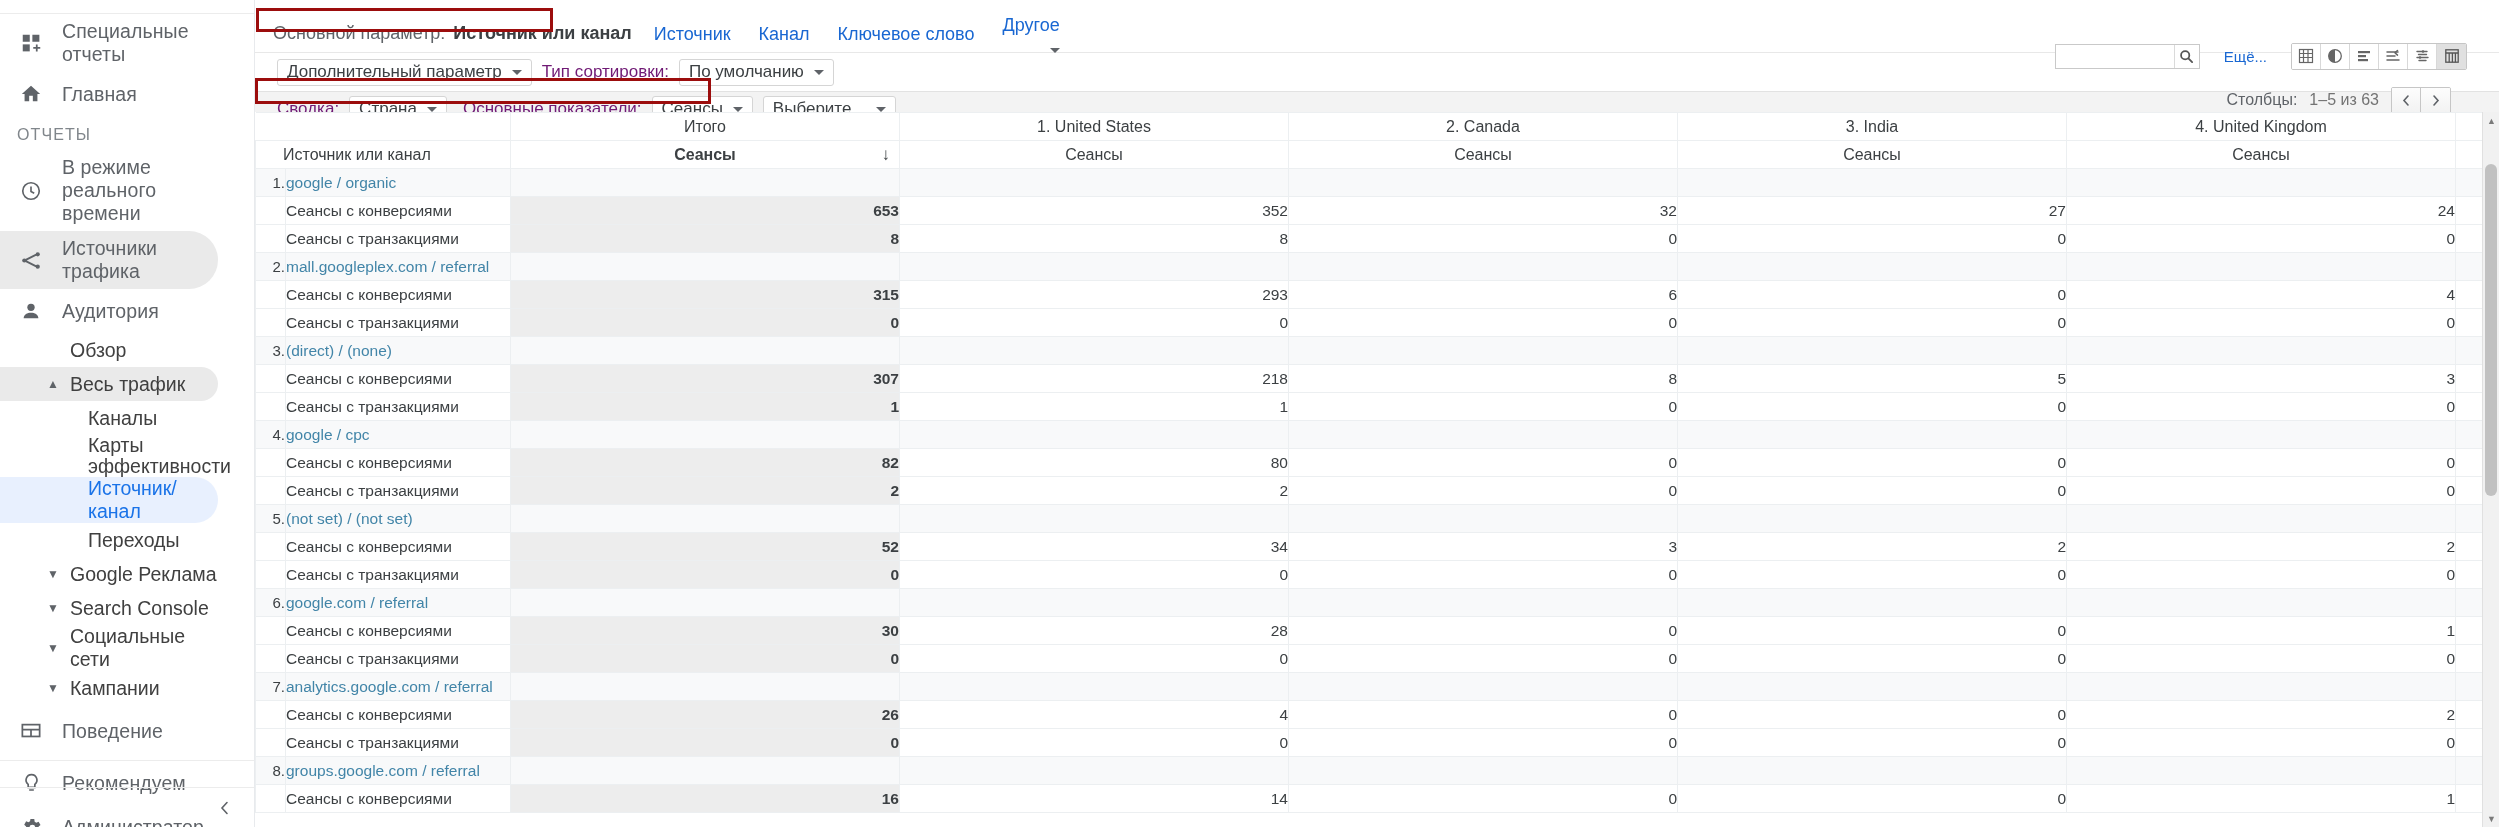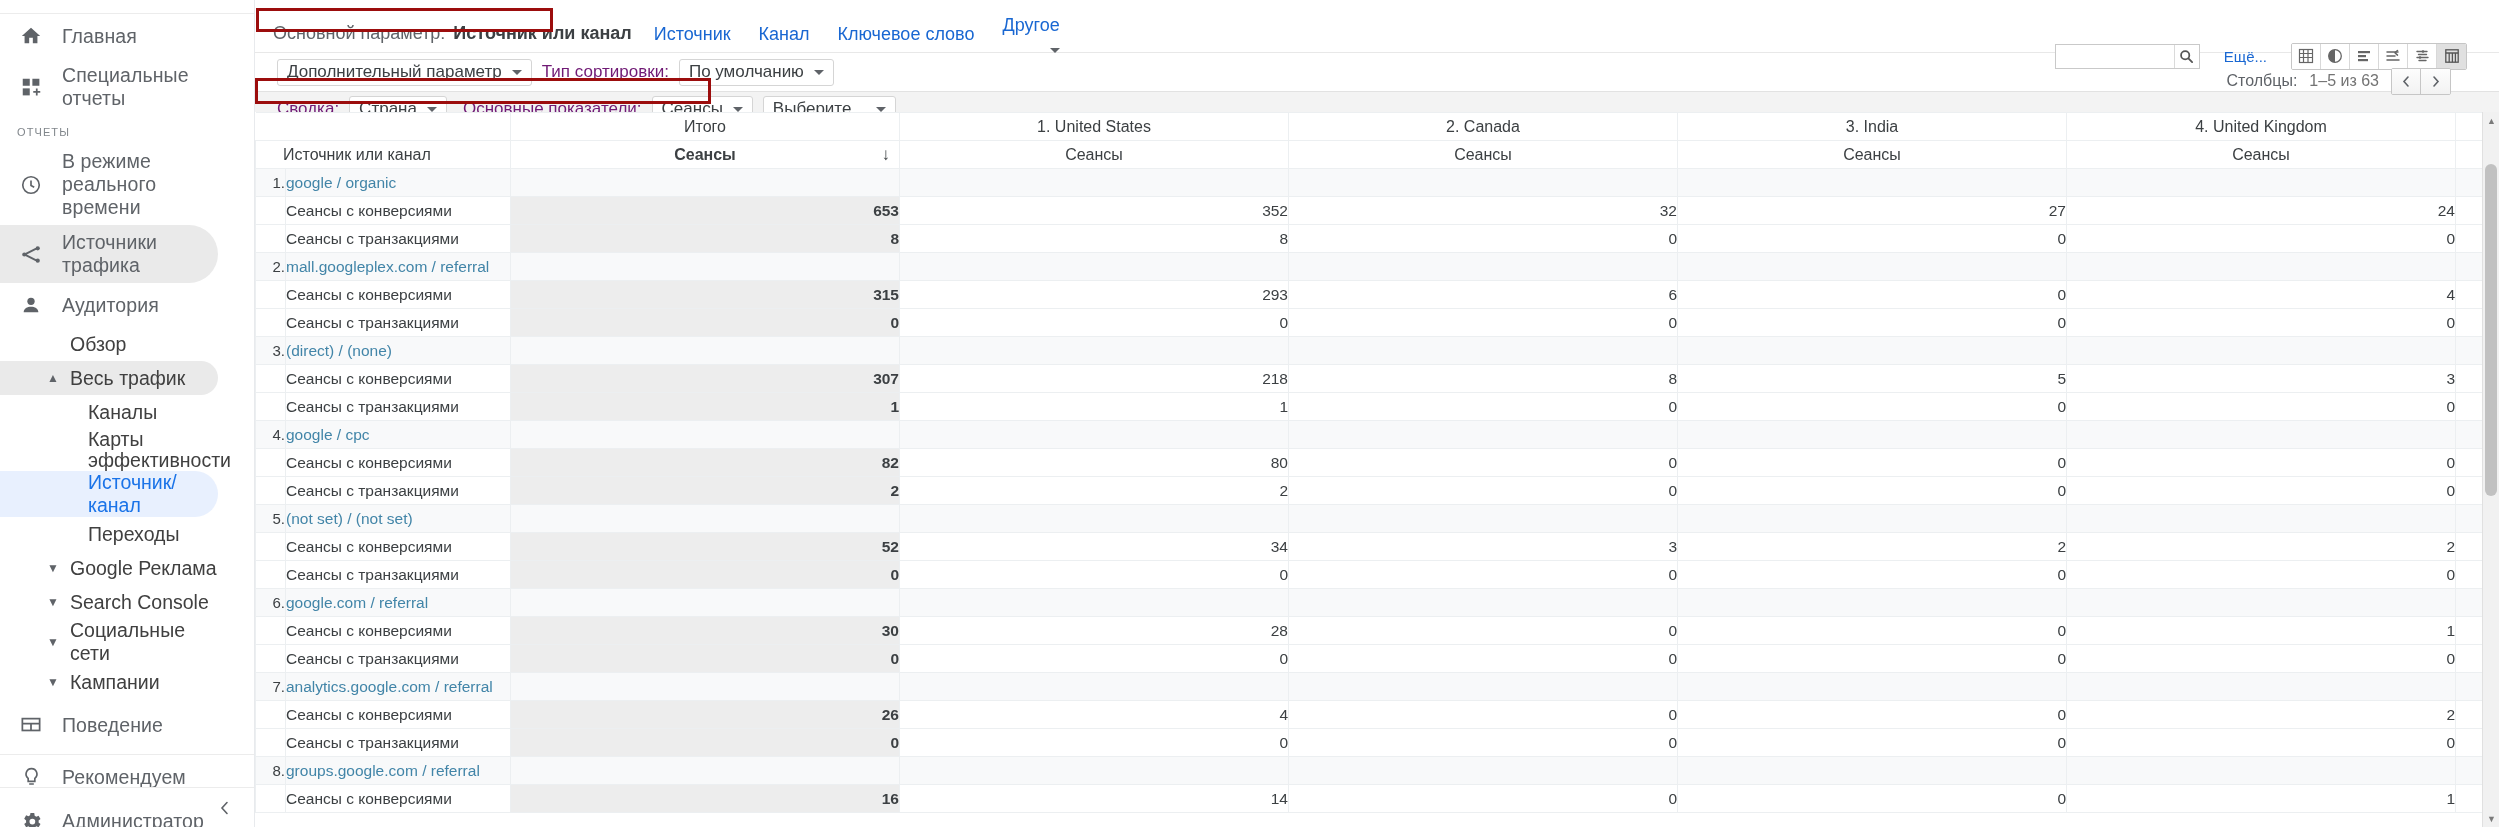--- a/index.html
+++ b/index.html
@@ -50,21 +50,21 @@
     color: #5f6368;
   }
   .sb-icon svg { display: block; }
   .sb-label {
     font-size: 19.5px;
     line-height: 23px;
     color: #5f6368;
     letter-spacing: .1px;
   }
   .sb-section-label {
-    font-size: 11px;
+    font-size: 16px;
     color: #80868b;
     letter-spacing: 1.1px;
     padding: 10px 0 6px 17px;
     font-weight: 400;
   }
   .sb-sub {
     display: flex;
     align-items: center;
     min-height: 34px;
     cursor: pointer;
@@ -238,21 +238,21 @@
     display: flex; align-items: center; justify-content: center;
     border-right: 1px solid #d8d8d8;
     cursor: pointer;
     background: #fff;
   }
   .vi:last-child { border-right: 0; }
   .vi.selected { background: #e0e0e0; }
 
   .cols-nav {
     position: absolute;
-    top: 63px;
+    top: 82px;
     right: 48px;
     height: 36px;
     display: flex;
     align-items: center;
     gap: 12px;
     font-size: 16px;
     color: #5f6368;
   }
   .cols-nav .cnum { color: #737373; }
   .nav-btns {
@@ -402,37 +402,37 @@
 </head>
 <body>
 
 <div class="app">
 
   <nav class="sidebar">
     <div class="sb-top-rule"></div>
 
     <div class="sb-item">
       <span class="sb-icon">
-        <svg class="icon-svg" width="22" height="22" viewBox="0 0 24 24" fill="#5f6368">
-            <path d="M10 20v-6h4v6h5v-8h3L12 3 2 12h3v8z"></path>
-          </svg>
-      </span>
-      <span class="sb-label">Главная</span>
-    </div>
-
-    <div class="sb-item">
-      <span class="sb-icon">
         <svg class="icon-svg" width="21" height="21" viewBox="0 0 24 24" fill="#5f6368">
           <rect x="2" y="2" width="8" height="8"></rect>
             <rect x="13" y="2" width="8" height="8"></rect>
           <rect x="2" y="13" width="8" height="8"></rect>
           <path d="M17 13h2v3h3v2h-3v3h-2v-3h-3v-2h3z"></path>
         </svg>
       </span>
       <span class="sb-label" style="max-width:140px">Специальные отчеты</span>
+    </div>
+
+    <div class="sb-item">
+      <span class="sb-icon">
+        <svg class="icon-svg" width="22" height="22" viewBox="0 0 24 24" fill="#5f6368">
+            <path d="M10 20v-6h4v6h5v-8h3L12 3 2 12h3v8z"></path>
+          </svg>
+      </span>
+      <span class="sb-label">Главная</span>
     </div>
 
     <div class="sb-section-label">ОТЧЕТЫ</div>
 
     <div class="sb-item">
       <span class="sb-icon">
         <svg class="icon-svg" width="22" height="22" viewBox="0 0 24 24" fill="none" stroke="#5f6368" stroke-width="1.8">
             <circle cx="12" cy="12" r="9"></circle>
             <path d="M12 7v5.5l3.5 2"></path>
           </svg>

